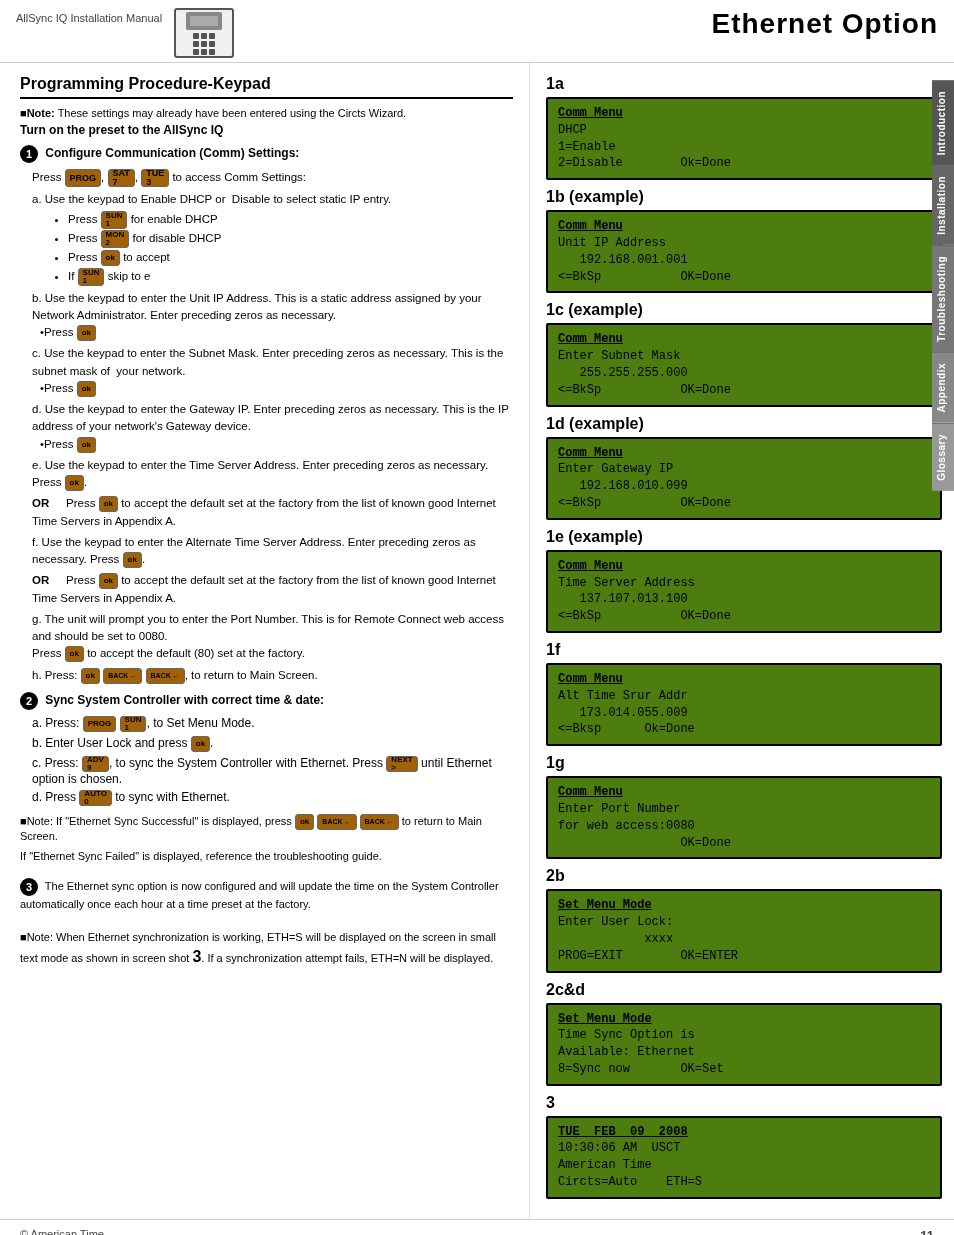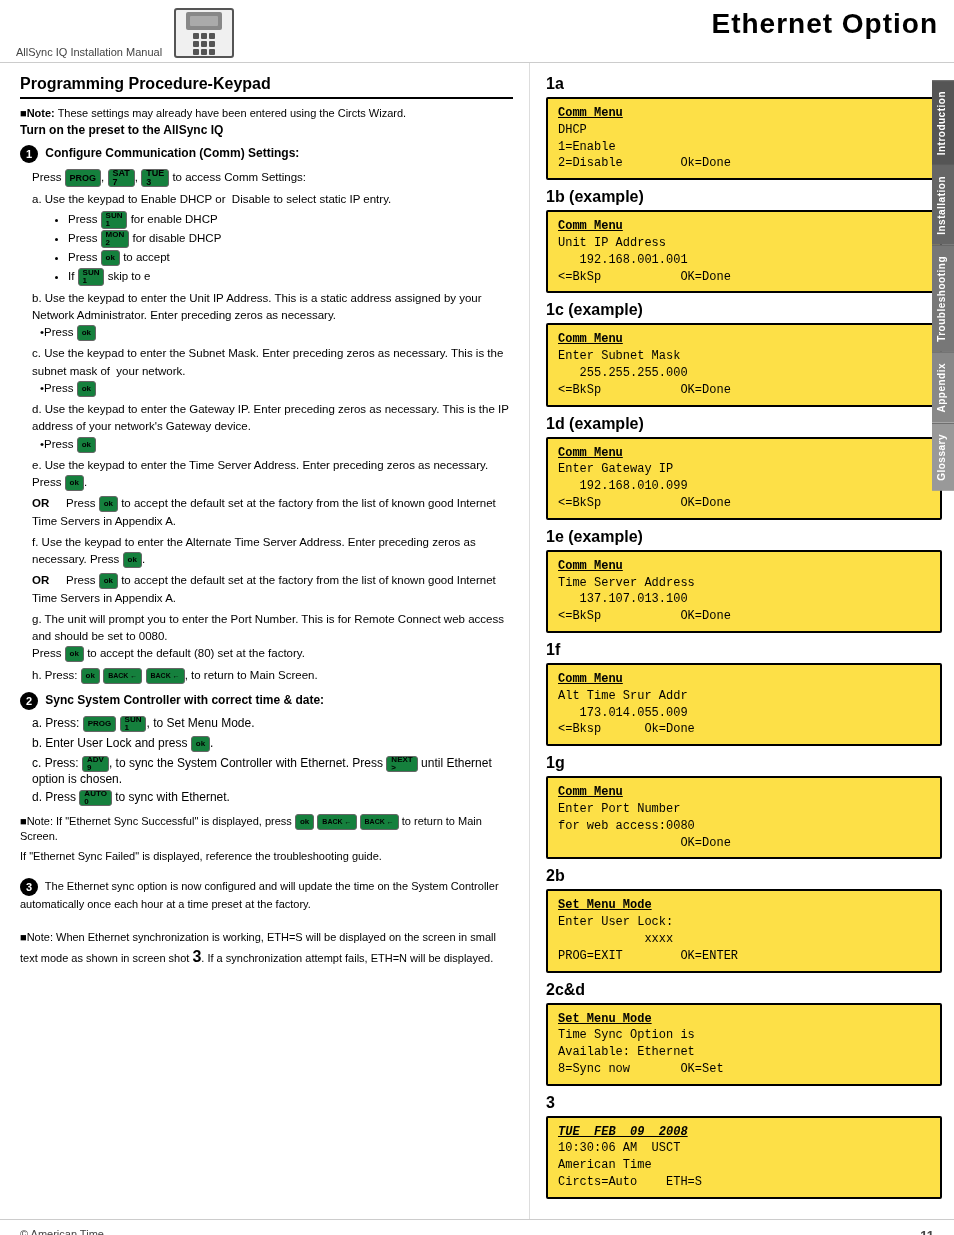--- a/index.html
+++ b/index.html
@@ -176,21 +176,21 @@
       margin-bottom: 4px;
     }
 
     
     .key-btn {
       display: inline-flex;
       align-items: center;
       justify-content: center;
       border: 1px solid #666;
       border-radius: 3px;
-      background: #15803d;
+      background: #a16207;
       font-size: 9px;
       font-weight: bold;
       padding: 1px 4px;
       min-width: 22px;
       height: 18px;
       vertical-align: middle;
       line-height: 1;
     }
     .key-btn.small {
       font-size: 8px;
@@ -200,21 +200,21 @@
 
     
     .or-label {
       font-weight: bold;
       margin-right: 4px;
     }
 
     
     .screen-box {
       border: 2px solid #000;
-      background: #fde047;
+      background: #4d7c0f;
       font-family: 'Courier New', monospace;
       font-size: 12px;
       padding: 6px 10px;
       margin-bottom: 8px;
       border-radius: 2px;
       line-height: 1.4;
       white-space: pre;
     }
 
     .section-label {
@@ -259,21 +259,21 @@
 
     .bold3 {
       font-weight: bold;
       font-size: 16px;
     }
   </style>
 </head>
 <body>
 
 <div class="header">
-  <div style="display:flex; align-items:flex-end; gap:12px;">
+  <div style="display:flex; align-items:flex-start; gap:12px;">
     <span class="header-left">AllSync IQ Installation Manual</span>
     <div class="device-icon">
       <div class="screen">
         <div style="width:28px;height:10px;background:#aaa;border-radius:1px;"></div>
       </div>
       <div class="keypad-dots">
         <div class="dot"></div>
           <div class="dot"></div>
           <div class="dot"></div>
         <div class="dot"></div>
@@ -432,21 +432,21 @@
       <div class="screen-box"><div style="font-weight: bold; text-decoration: underline;">Comm Menu</div><div>Time Server Address</div><div>   137.107.013.100</div><div>&lt;=BkSp           OK=Done</div></div>
       <div class="section-label">1f</div>
       <div class="screen-box"><div style="font-weight: bold; text-decoration: underline;">Comm Menu</div><div>Alt Time Srur Addr</div><div>   173.014.055.009</div><div>&lt;=Bksp      Ok=Done</div></div>
       <div class="section-label">1g</div>
       <div class="screen-box"><div style="font-weight: bold; text-decoration: underline;">Comm Menu</div><div>Enter Port Number</div><div>for web access:0080</div><div>                 OK=Done</div></div>
       <div class="section-label">2b</div>
       <div class="screen-box"><div style="font-weight: bold; text-decoration: underline;">Set Menu Mode</div><div>Enter User Lock:</div><div>            xxxx</div><div>PROG=EXIT        OK=ENTER</div></div>
       <div class="section-label">2c&amp;d</div>
       <div class="screen-box"><div style="font-weight: bold; text-decoration: underline;">Set Menu Mode</div><div>Time Sync Option is</div><div>Available: Ethernet</div><div>8=Sync now       OK=Set</div></div>
       <div class="section-label">3</div>
-      <div class="screen-box"><div style="font-weight: bold; text-decoration: underline; font-style: italic;">TUE  FEB  09  2008</div><div>10:30:06 AM  USCT</div><div>American Time</div><div>Circts=Auto    ETH=S</div></div>
+      <div class="screen-box"><div style="font-weight: bold; text-decoration: underline;">TUE  FEB  09  2008</div><div>10:30:06 AM  USCT</div><div>American Time</div><div>Circts=Auto    ETH=S</div></div>
     </div>
 
 </div>
 
 <div class="footer">
   <span>© American Time</span>
   <span class="page-num">11</span>
 </div>
 
 </body></html>

